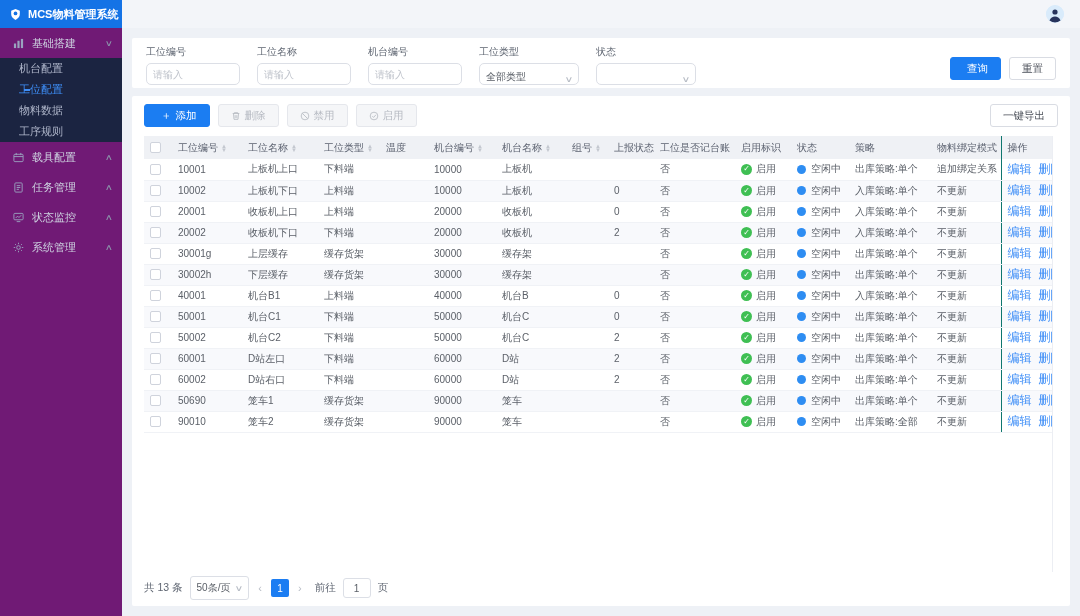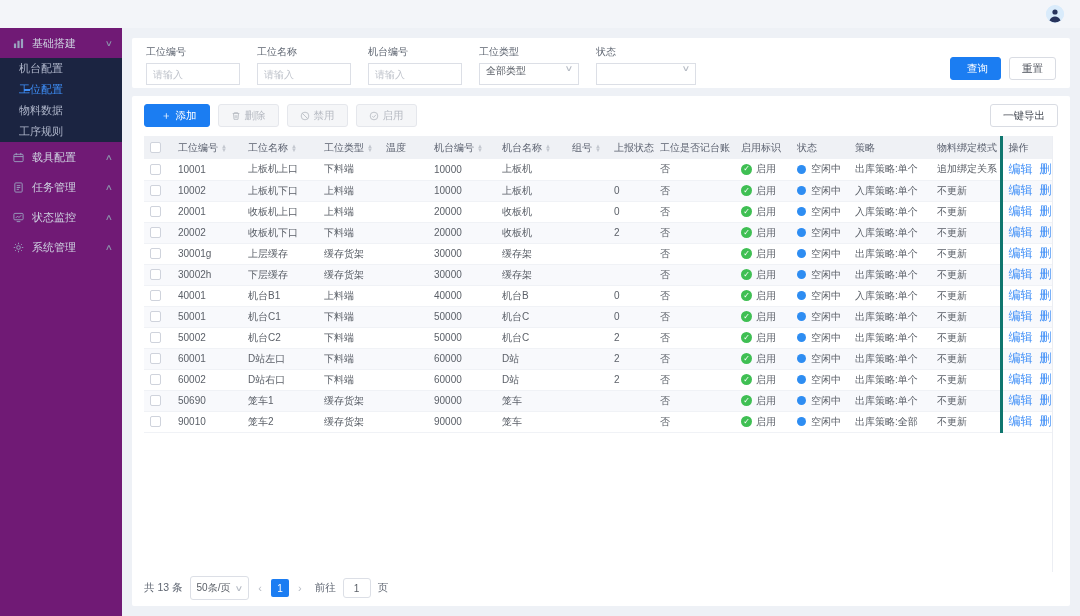--- a/index.html
+++ b/index.html
@@ -41,26 +41,26 @@
   }
   
   .content { position:absolute; left:122px; top:28px; right:0; bottom:0; }
   .card { background:#fff; border-radius:2px; position:absolute; }
   .filter-card { left:10px; right:10px; top:10px; height:50px; padding:7px 14px; }
   .filter-fields { display:flex; gap:17px; }
   .f-field { width:94px; }
   .f-field.wide { width:100px; }
   .f-label { font-size:10px; color:#5f6672; margin-bottom:4px; white-space:nowrap; }
   .f-input, .f-select {
-    width:100%; height:22px; border:1px solid #dcdfe6; border-radius:0;
+    width:100%; height:22px; border:1px solid #dcdfe6; border-radius:5px;
     font-size:10px; padding:0 6px; color:#5b6068; background:#fff;
     font-family:"Liberation Sans", sans-serif; outline:none;
   }
   .f-input::placeholder { color:#c0c4cc; }
-  .f-select { display:flex; align-items:flex-start; justify-content:space-between; cursor:pointer; }
+  .f-select { display:flex; align-items:flex-end; justify-content:space-between; cursor:pointer; }
   .f-select .caret { color:#b7bcc5; font-size:8px; transform:scaleX(1.5); }
   .filter-btns { position:absolute; right:14px; bottom:8px; display:flex; gap:8px; }
   .btn {
     height:23px; padding:0 12px; font-size:10.5px; border-radius:3px; border:1px solid transparent;
     display:inline-flex; align-items:center; gap:4px; cursor:pointer; white-space:nowrap;
     font-family:"Liberation Sans", sans-serif; background:#fff;
   }
   .btn-primary { background:#1b7df2; color:#fff; border-color:#1b7df2;padding-left:16px; }
   .btn-default { border-color:#d9dce3; color:#4a4f58; }
   .btn-disabled { background:#f5f6f8; border-color:#e5e7ec; color:#b6bac2; cursor:not-allowed; }
@@ -71,21 +71,21 @@
   .table-wrap { position:absolute; top:40px; left:12px; right:12px; bottom:34px; overflow:hidden; }
   .table-wrap::after { content:""; position:absolute; top:0; bottom:0; left:908px; width:1px; background:#eceef3; }
   table { border-collapse:collapse; table-layout:fixed; width:909px; }
   th, td {
     font-size:10px; text-align:left; padding:0 6px; white-space:nowrap; overflow:hidden;
     font-weight:normal;
   }
   thead th { background:#eff1f5; height:23px; color:#5c6270; }
   tbody td { height:21px; border-bottom:1px solid #f0f2f6; color:#5b6068; }
   tbody tr:nth-child(even) td { background:#f8f9fc; }
-  td.actions-col, th.actions-col { border-left:3px solid #0f766e; }
+  td.actions-col, th.actions-col { border-left:1px solid #0f766e; }
   .chk {
     width:11px; height:11px; border:1px solid #cfd3dc; border-radius:2px; background:#fff;
     display:inline-block; vertical-align:middle; cursor:pointer;
   }
   .sort {
     display:inline-flex; flex-direction:column; margin-left:3px; vertical-align:middle;
     line-height:4px; font-size:6px; color:#c3c7cf; cursor:pointer;
   }
   .badge-en { display:inline-flex; align-items:center; gap:4px; }
   .badge-en .cir {
@@ -112,20 +112,27 @@
   }
   .pg-goto-input {
     width:28px; height:20px; border:1px solid #dcdfe6; border-radius:3px; text-align:center;
     font-size:10px; color:#5b6068; outline:none; font-family:"Liberation Sans", sans-serif;
   }
 </style>
 </head>
 <body>
 
 <div class="topbar">
+  <div class="logo">
+    <svg width="13" height="13" viewBox="0 0 24 24">
+      <path d="M12 2l8 3v6c0 5-3.5 8.6-8 11-4.5-2.4-8-6-8-11V5z" fill="#ffffff"></path>
+      <circle cx="12" cy="10" r="3.4" fill="#1473e6"></circle>
+    </svg>
+    <span>MCS物料管理系统</span>
+  </div>
   <div class="avatar">
     <svg width="18" height="18" viewBox="0 0 18 18">
       <circle cx="9" cy="9" r="9" fill="#d9ebfb"></circle>
       <circle cx="9" cy="7" r="2.6" fill="#27335c"></circle>
       <path d="M3.5 15.5c1-2.8 3.2-4 5.5-4s4.5 1.2 5.5 4a9 9 0 0 1-11 0z" fill="#27335c"></path>
     </svg>
   </div>
 </div>
 
 <div class="sidebar" id="sidebar">

